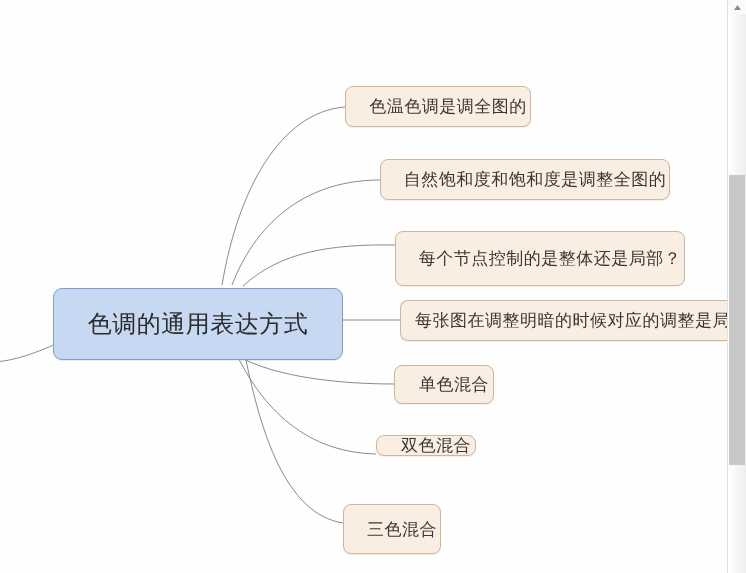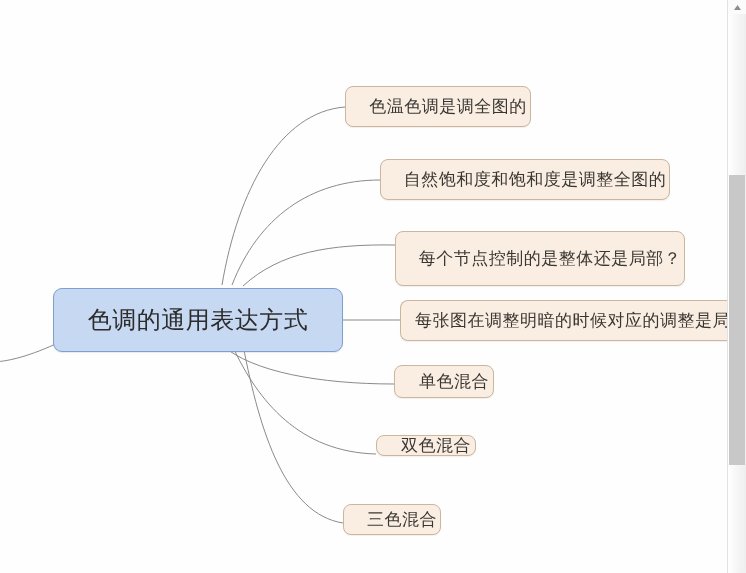--- a/index.html
+++ b/index.html
@@ -111,49 +111,49 @@
       <path d="M 222 285 C 238 190 280 112 345 107"></path>
       <path d="M 232 285 C 258 218 310 180 380 180"></path>
       <path d="M 243 286 C 280 252 330 244 395 245"></path>
       <path d="M 343 320 L 400 320"></path>
       <path d="M 222 345 C 252 372 320 384 394 384"></path>
       <path d="M 232 345 C 258 402 300 452 376 454"></path>
       <path d="M 243 345 C 260 434 286 514 343 523"></path>
     </g>
   </svg>
 
-  <div class="node node-root" style="left:53px; top:288px; width:290px; height:64px;">
+  <div class="node node-root" style="left:53px; top:288px; width:290px; height:72px;">
     <span>色调的通用表达方式</span>
   </div>
 
   <div class="node node-child" style="left:345px; top:86px; width:186px; height:41px;">
     <span>色温色调是调全图的</span>
   </div>
 
   <div class="node node-child" style="left:380px; top:159px; width:290px; height:41px;">
     <span>自然饱和度和饱和度是调整全图的</span>
   </div>
 
   <div class="node node-child" style="left:395px; top:225px; width:290px; height:55px;margin-top:6px;">
     <span>每个节点控制的是整体还是局部？</span>
   </div>
 
   <div class="node node-child node-clipped" style="left:400px; top:300px; width:327px; height:41px;">
     <span>每张图在调整明暗的时候对应的调整是局部</span>
   </div>
 
-  <div class="node node-child" style="left:394px; top:365px; width:100px; height:33px;">
+  <div class="node node-child" style="left:394px; top:365px; width:100px; height:39px;">
     <span>单色混合</span>
   </div>
 
   <div class="node node-child" style="left:376px; top:435px; width:100px; height:21px;">
     <span>双色混合</span>
   </div>
 
-  <div class="node node-child" style="left:343px; top:504px; width:98px; height:31px;">
+  <div class="node node-child" style="left:343px; top:504px; width:98px; height:50px;">
     <span>三色混合</span>
   </div>
 
 </div>
 
 <div id="scrollbar">
   <div id="sb-up">
     <svg width="9" height="7" viewBox="0 0 9 7" aria-hidden="true">
       <polygon points="4.5,1 8,6 1,6" fill="#8d8d8d"></polygon>
     </svg>

